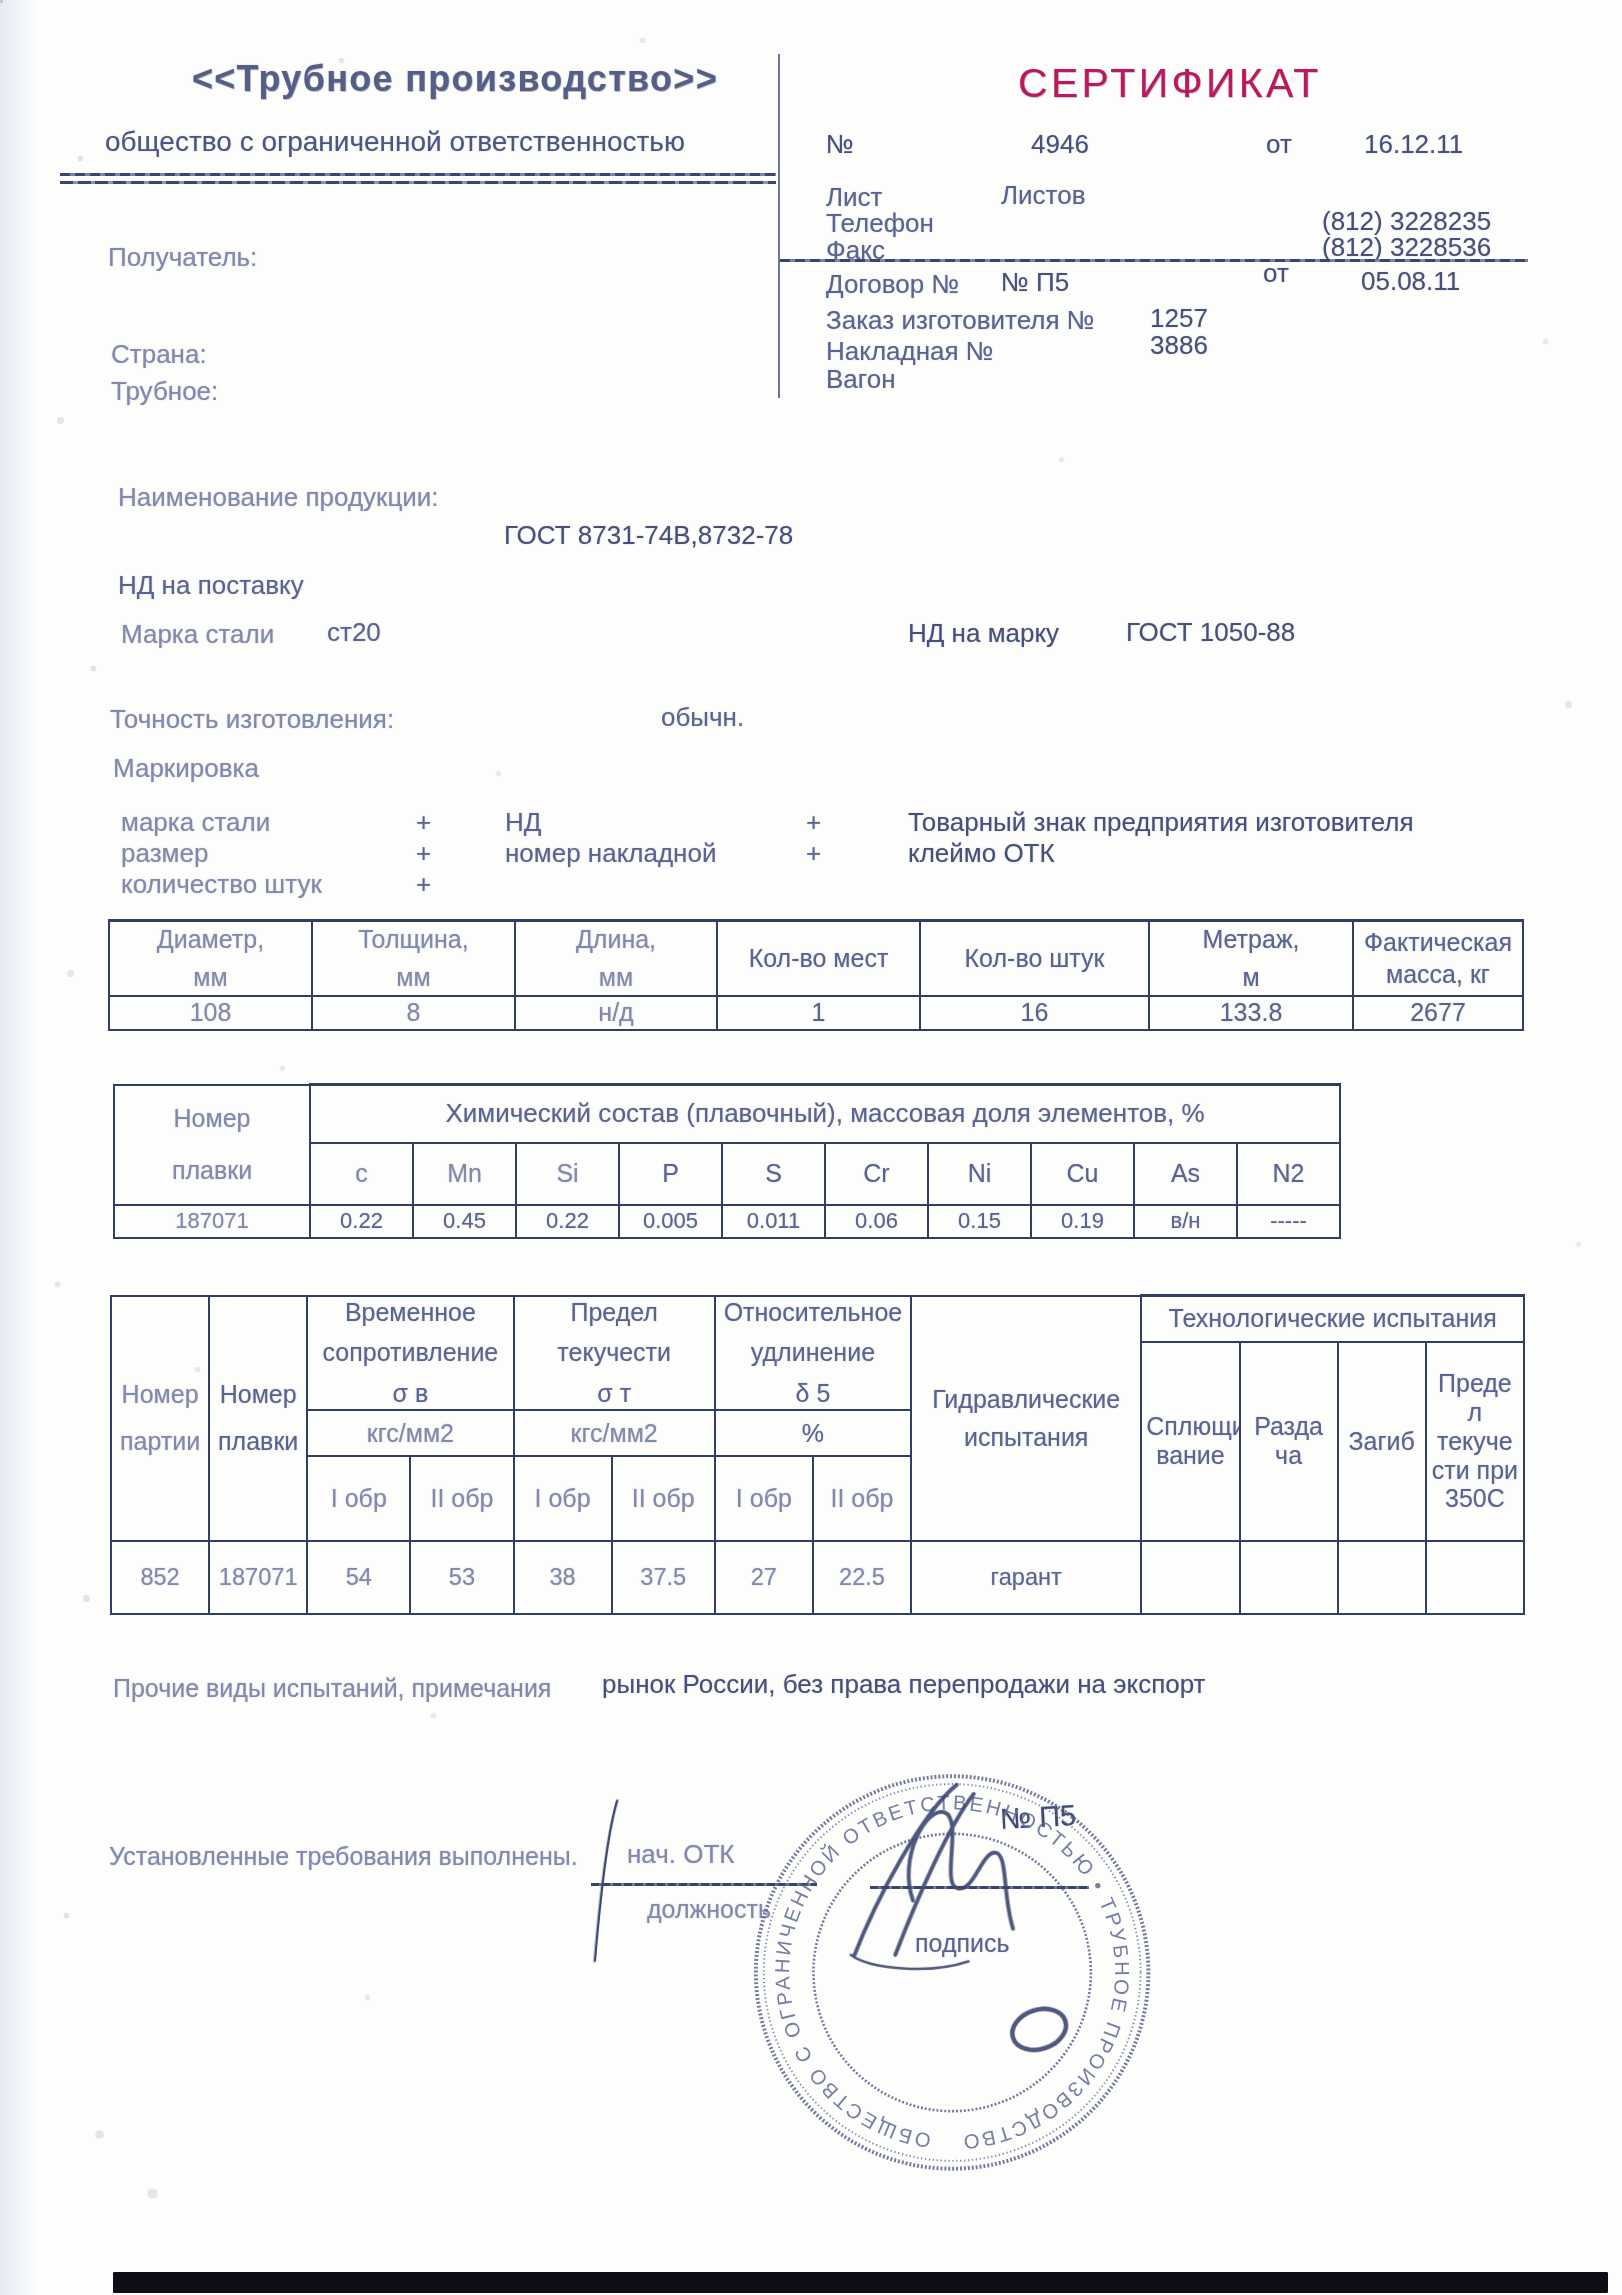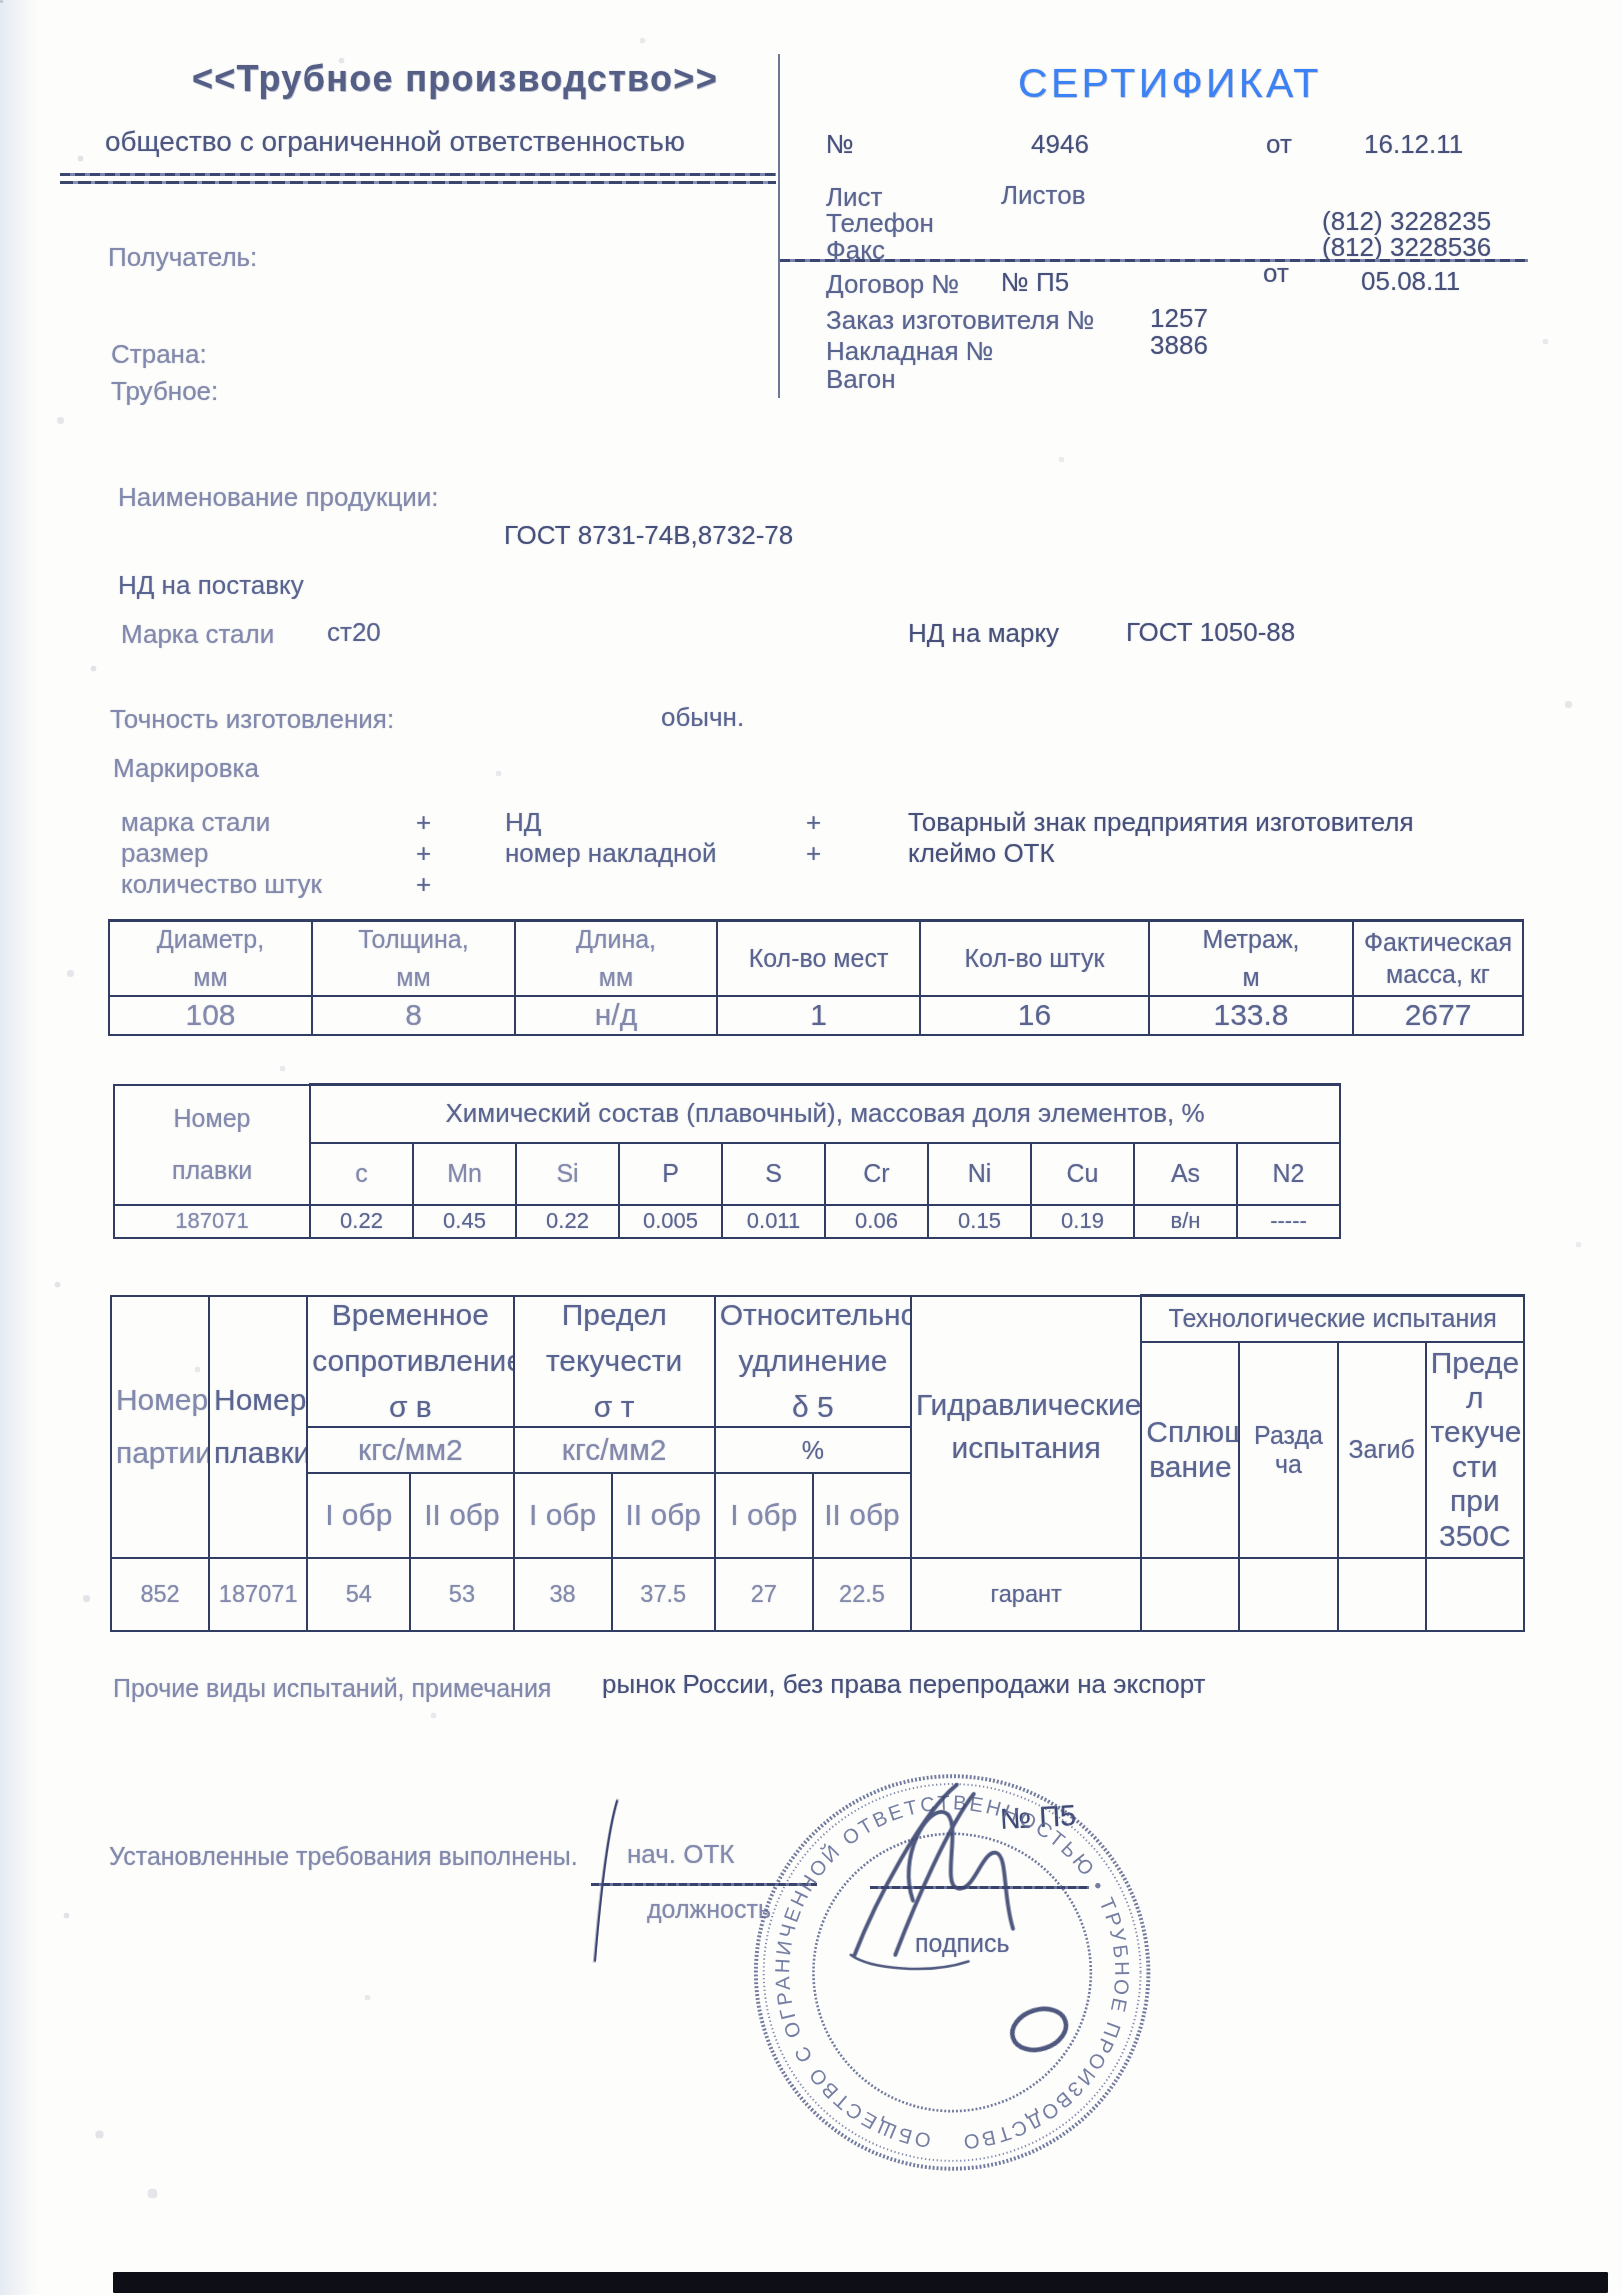--- a/index.html
+++ b/index.html
@@ -25,25 +25,25 @@
       497px 772px 0 1.3px rgba(120,130,160,.16),281px 1067px 0 1.3px rgba(120,130,160,.16),
       196px 1368px 0 1.3px rgba(120,130,160,.16),432px 1714px 0 1.3px rgba(120,130,160,.16),
       1544px 340px 0 1.3px rgba(120,130,160,.16),1567px 703px 0 2px rgba(120,130,160,.18),
       1577px 1243px 0 1.3px rgba(120,130,160,.14),366px 1996px 0 1.3px rgba(120,130,160,.16);}
   .abs{position:absolute;}
   .ink{color:#46507a;}
   .faded{color:#8289ac;}
   .soft{color:#5a6490;}
   .t40{font-size:26px;line-height:1.15;}
   .t38{font-size:25px;line-height:1.15;}
-  .t36{font-size:30px;line-height:1.15;}
+  .t36{font-size:25px;line-height:1.15;}
   .fuzz{text-shadow:0 0 1.3px rgba(80,90,130,.45);}
   .company-title{font-size:36px;font-weight:bold;letter-spacing:1.3px;color:#555f86;
     text-shadow:0.7px 0.7px 0 rgba(140,148,180,.55),0 0 1.3px rgba(80,90,130,.4);}
-  .cert-title{font-size:41px;letter-spacing:3.3px;color:#3b82f6;
+  .cert-title{font-size:41px;letter-spacing:3.3px;color:#be185d;
     text-shadow:0.7px 0.7px 0 rgba(150,158,188,.5),0 0 1.3px rgba(80,90,130,.4);}
   .subtitle{font-size:28px;color:#4c5680;}
   .addr{font-size:26px;font-style:italic;color:#59638e;}
   .rule{position:absolute;height:3.3px;
     background:repeating-linear-gradient(90deg,#3b466e 0 10.5px,#7a84ad 10.5px 15px);}
   .rule2{position:absolute;height:2.6px;
     background:repeating-linear-gradient(90deg,#3b466e 0 13px,#8a92b6 13px 17.7px);}
   .vline{position:absolute;width:2px;background:#4a5480;}
   table{border-collapse:collapse;table-layout:fixed;}
   .doc-table{position:absolute;}

